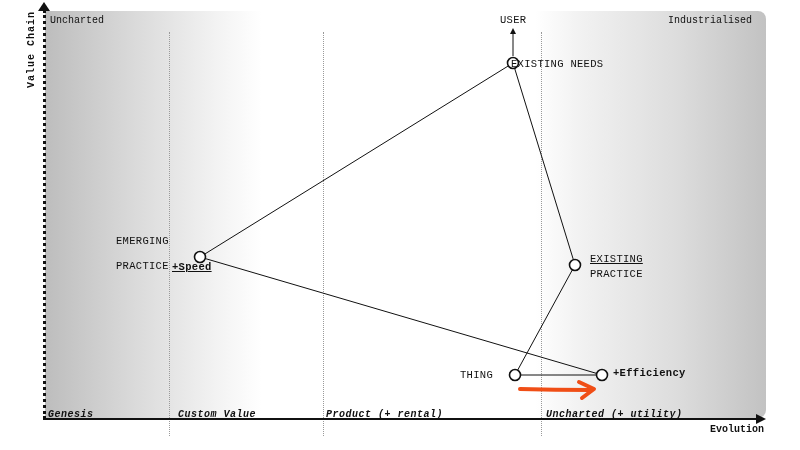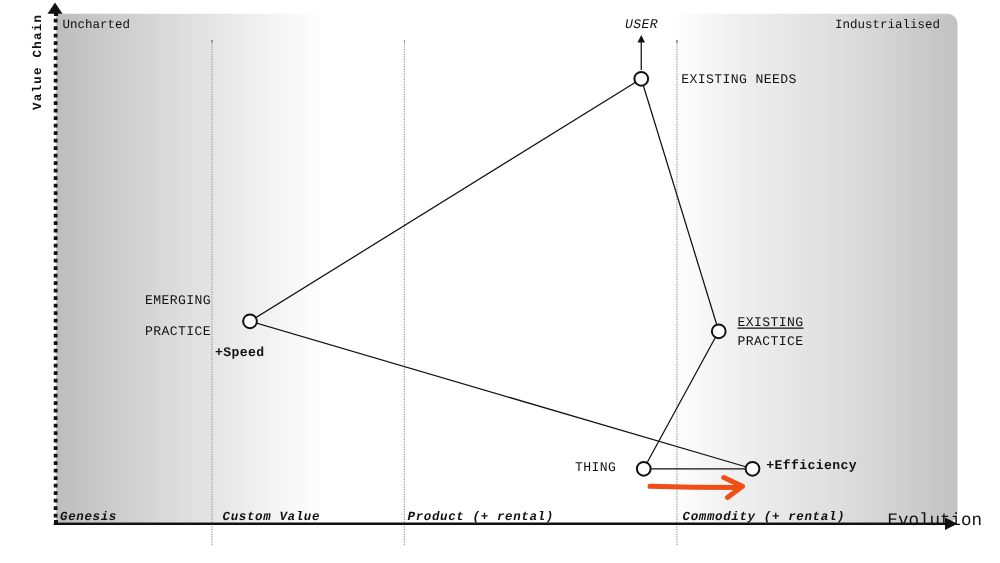--- a/index.html
+++ b/index.html
@@ -8,21 +8,21 @@
     border-radius:0 8px 8px 0;
     background: linear-gradient(to right, #bdbdbd 0%, #d9d9d9 12%, #f3f3f3 24%, #ffffff 30%, #ffffff 68%, #f2f2f2 74%, #dcdcdc 88%, #c2c2c2 100%); }
   .divider { position:absolute; top:32px; height:404px; width:0; border-left:1px dotted #9a9a9a; }
   .yaxis { position:absolute; left:43px; top:10px; height:409px; width:0; border-left:3px dotted #111; }
   .yarrow { position:absolute; left:38px; top:2px; width:0; height:0; border-left:6px solid transparent; border-right:6px solid transparent; border-bottom:9px solid #111; }
   .xaxis { position:absolute; left:43px; top:418px; width:716px; height:2px; background:#111; }
   .xarrow { position:absolute; left:756px; top:414px; width:0; height:0; border-top:5px solid transparent; border-bottom:5px solid transparent; border-left:10px solid #111; }
   .ylabel { position:absolute; left:-14px; top:44px; transform:rotate(-90deg); transform-origin:center; font-size:10px; font-weight:bold; letter-spacing:1px; white-space:nowrap; width:90px; text-align:center; }
   .corner { position:absolute; top:15px; font-size:10px; font-weight:normal; }
   .stage { position:absolute; top:409px; font-size:10px; font-style:italic; letter-spacing:0.5px;font-weight:bold; }
-  .evo { position:absolute; top:409px; left:710px; font-size:14px; font-weight:normal; }
+  .evo { position:absolute; top:424px; left:710px; font-size:10px; font-weight:bold; }
   .lbl { position:absolute; font-size:10.5px; line-height:14px; letter-spacing:0.3px; }
   .bold { font-weight:bold; }
   svg.map { position:absolute; left:0; top:0; }
 </style>
 </head>
 <body>
 
 <div class="panel"></div>
 
 <div class="divider" style="left:169px;"></div>
@@ -34,41 +34,41 @@
 <div class="xaxis"></div>
 <div class="xarrow"></div>
 
 <div class="ylabel">Value Chain</div>
 <div class="corner" style="left:50px;">Uncharted</div>
 <div class="corner" style="left:668px;text-align:right;">Industrialised</div>
 
 <div class="stage" style="left:48px;">Genesis</div>
 <div class="stage" style="left:178px;">Custom Value</div>
 <div class="stage" style="left:326px;">Product (+ rental)</div>
-<div class="stage" style="left:546px;">Commodity (+ rental)</div>
+<div class="stage" style="left:546px;">Uncharted (+ utility)</div>
 <div class="evo">Evolution</div>
 
 <svg class="map" width="800" height="450">
   <line x1="513" y1="56" x2="513" y2="32" stroke="#111" stroke-width="1"></line>
   <polygon points="510,34 516,34 513,28" fill="#111"></polygon>
   <line x1="513" y1="63" x2="200" y2="257" stroke="#111" stroke-width="1"></line>
   <line x1="513" y1="63" x2="575" y2="265" stroke="#111" stroke-width="1"></line>
   <line x1="200" y1="257" x2="602" y2="375" stroke="#111" stroke-width="1"></line>
   <line x1="575" y1="265" x2="515" y2="375" stroke="#111" stroke-width="1"></line>
   <line x1="515" y1="375" x2="602" y2="375" stroke="#111" stroke-width="1"></line>
   <path d="M520 389 Q555 390 590 390" stroke="#f04e16" stroke-width="4" fill="none" stroke-linecap="round"></path>
   <path d="M579 382 L594 389 L582 398" stroke="#f04e16" stroke-width="4" fill="none" stroke-linecap="round" stroke-linejoin="round"></path>
   <circle cx="513" cy="63" r="5.5" fill="#fff" stroke="#111" stroke-width="1.6"></circle>
   <circle cx="200" cy="257" r="5.5" fill="#fff" stroke="#111" stroke-width="1.6"></circle>
   <circle cx="575" cy="265" r="5.5" fill="#fff" stroke="#111" stroke-width="1.6"></circle>
   <circle cx="515" cy="375" r="5.5" fill="#fff" stroke="#111" stroke-width="1.6"></circle>
   <circle cx="602" cy="375" r="5.5" fill="#fff" stroke="#111" stroke-width="1.6"></circle>
 </svg>
 
-<div class="lbl" style="left:500px; top:13px;font-style:italic;">USER</div>
-<div class="lbl" style="left:545px; top:57px;">EXISTING NEEDS</div>
+<div class="lbl" style="left:500px; top:13px;">USER</div>
+<div class="lbl" style="left:511px; top:57px;">EXISTING NEEDS</div>
 <div class="lbl" style="left:116px; top:234px;">EMERGING</div>
 <div class="lbl" style="left:116px; top:259px;">PRACTICE</div>
-<div class="lbl bold" style="left:172px; top:276px;">+Speed</div>
+<div class="lbl bold" style="left:172px; top:260px;text-decoration:underline;">+Speed</div>
 <div class="lbl" style="left:590px; top:252px;text-decoration:underline;">EXISTING</div>
 <div class="lbl" style="left:590px; top:267px;">PRACTICE</div>
 <div class="lbl" style="left:460px; top:368px;">THING</div>
 <div class="lbl bold" style="left:613px; top:366px;">+Efficiency</div>
 
 </body></html>

